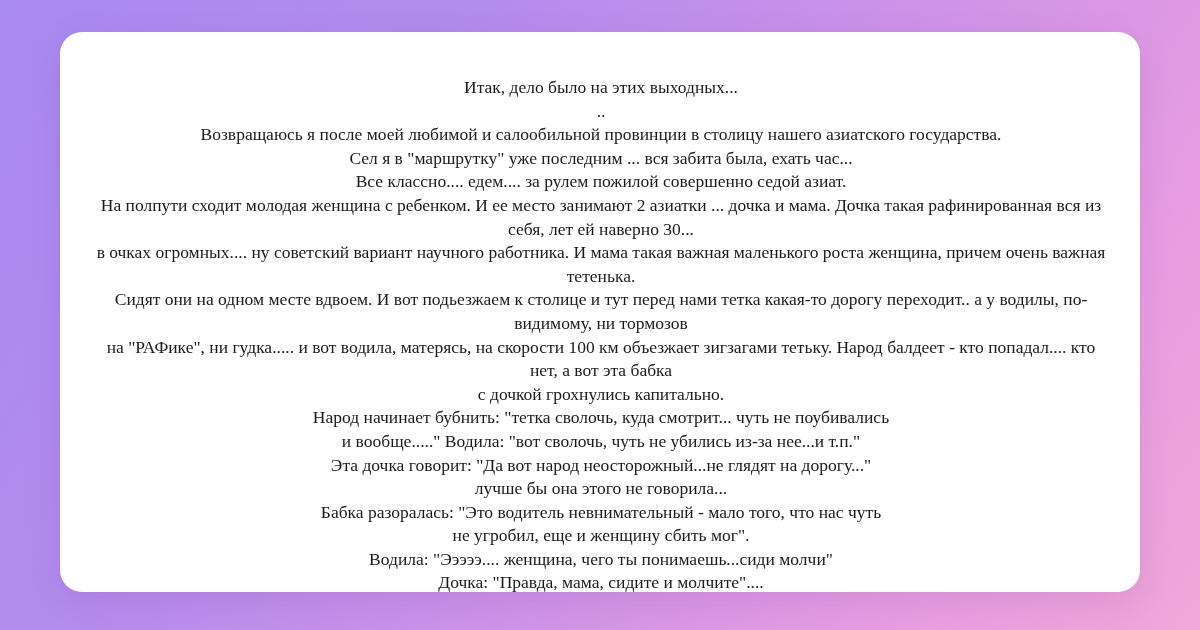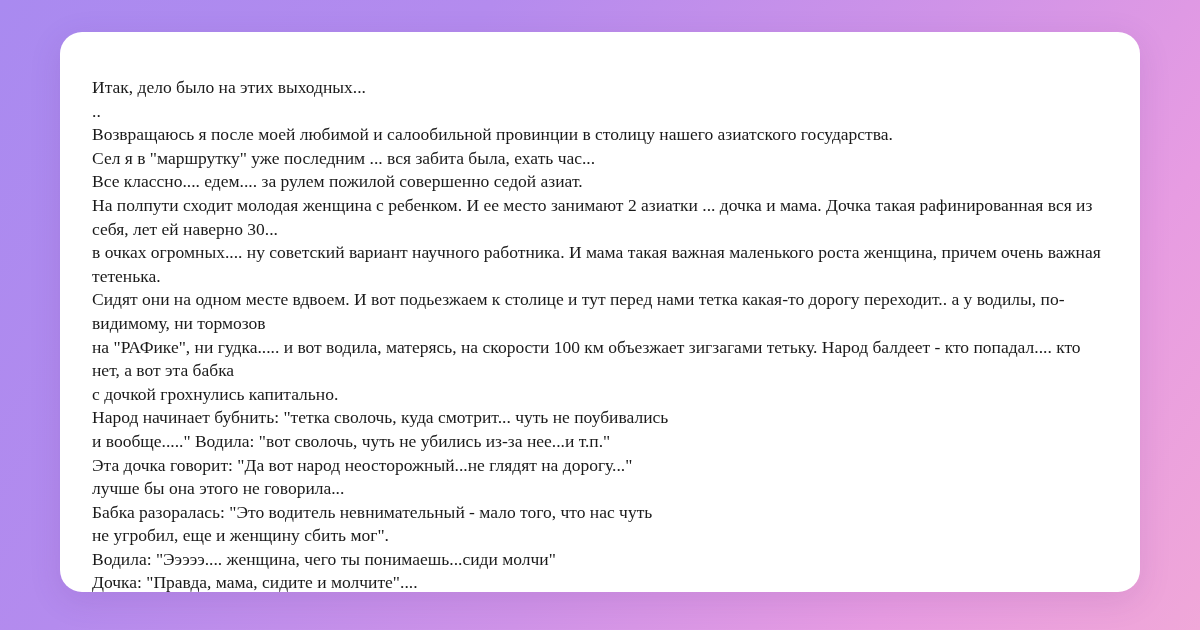--- a/index.html
+++ b/index.html
@@ -40,20 +40,21 @@
   .text-body {
     position: absolute;
     left: 32px;
     top: 44px;
     right: 30px;
     font-size: 17.5px;
     line-height: 23.6px;
     color: #1a1a1a;
     white-space: pre-wrap;
     word-wrap: break-word;
+    text-align: center;
   }
 </style>
 </head>
 <body>
 
 <div class="bg-watermark">IO.BG</div>
 
 <div class="card">
   <div class="text-body">Итак, дело было на этих выходных...
 ..

